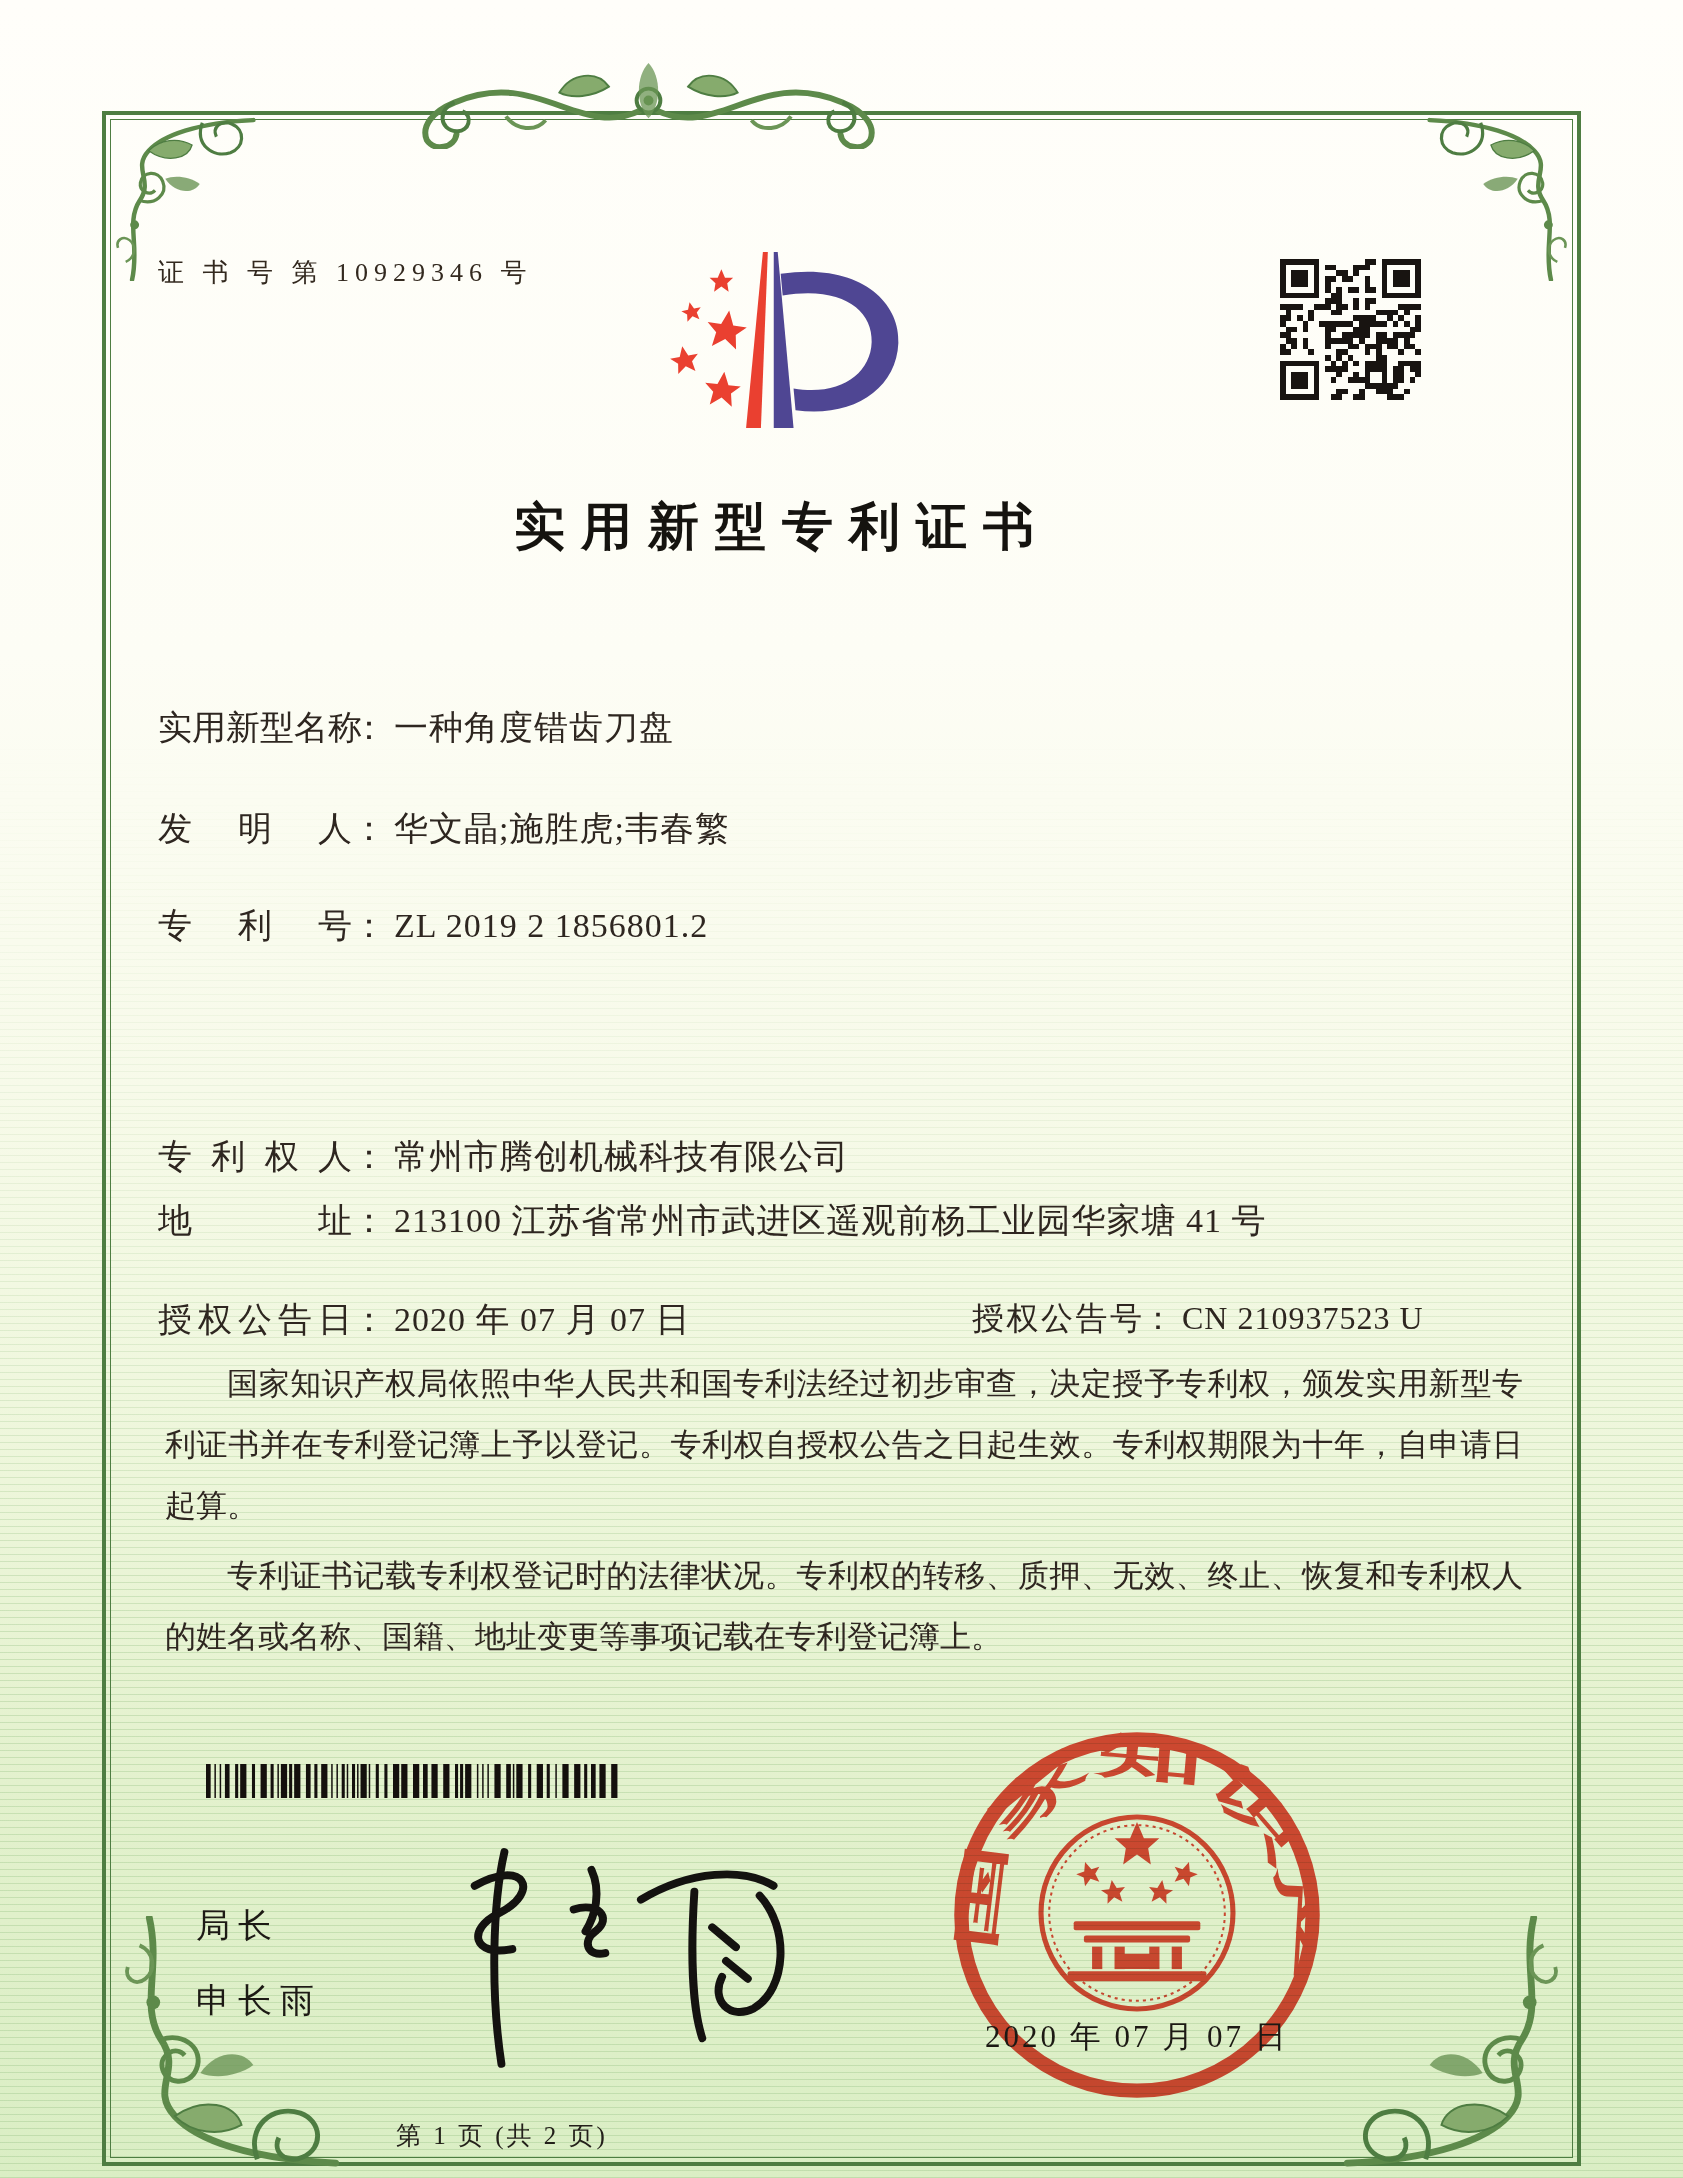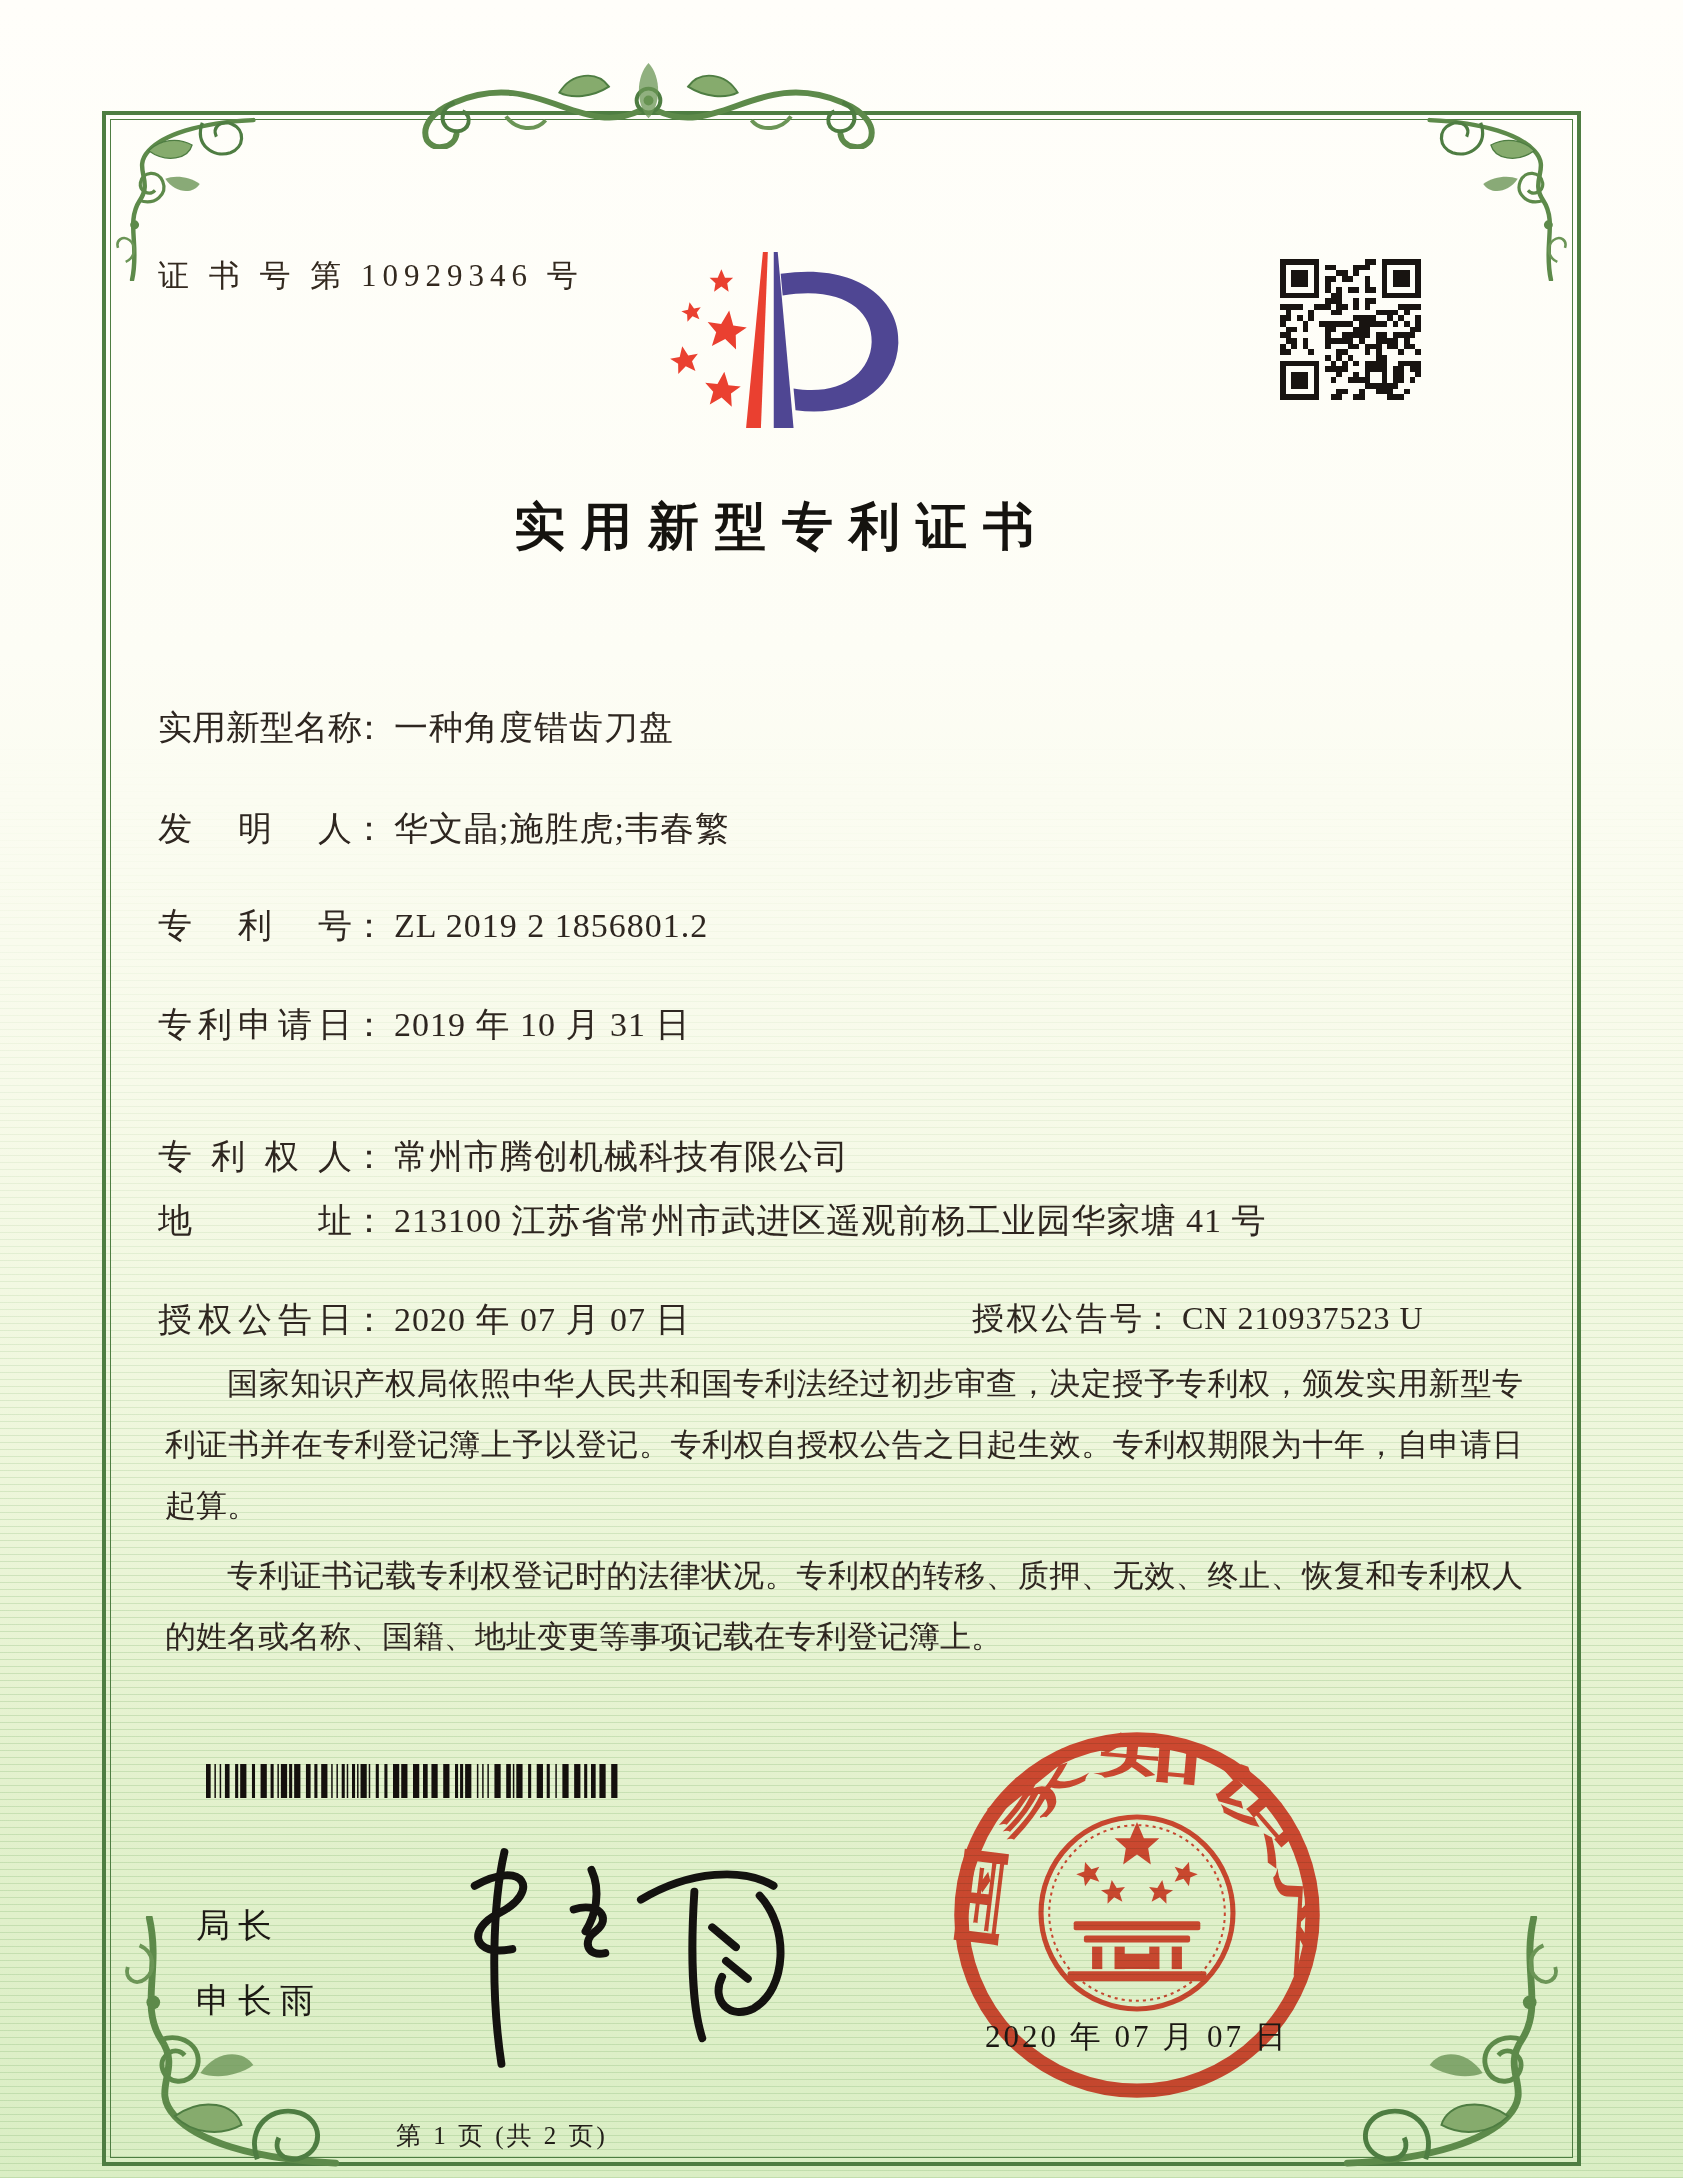--- a/index.html
+++ b/index.html
@@ -26,21 +26,21 @@
     position:absolute;left:102px;top:111px;right:102px;bottom:12px;
     border:4.5px solid #4e7d42;
   }
   .frame-inner{
     position:absolute;inset:4px;
     border:1.5px solid #4e7d42;
   }
   .ornament{position:absolute;pointer-events:none;}
   .cert-no{
     position:absolute;left:158px;top:255px;
-    font-size:31px;letter-spacing:6px;color:#33291f;
+    font-size:26px;letter-spacing:6px;color:#33291f;
   }
   .logo{position:absolute;left:665px;top:240px;width:265px;height:203px;}
   .qr{position:absolute;left:1280px;top:259px;width:141px;height:141px;}
   .title{
     position:absolute;left:0;top:493px;width:1564px;
     text-align:center;font-size:51px;font-weight:bold;color:#15130f;
     letter-spacing:16px;
   }
   .field-row{position:absolute;left:158px;font-size:34px;white-space:nowrap;color:#2e2620;}
   .field-label{
@@ -449,23 +449,20 @@
 
   <div class="field-row row-1">
     <span class="field-label">实用新型名称</span><span class="colon">：</span><span class="field-value">一种角度错齿刀盘</span>
   </div>
   <div class="field-row row-2">
     <span class="field-label">发明人</span><span class="colon">：</span><span class="field-value">华文晶;施胜虎;韦春繁</span>
   </div>
   <div class="field-row row-3">
     <span class="field-label">专利号</span><span class="colon">：</span><span class="field-value">ZL 2019 2 1856801.2</span>
   </div>
-  <div class="field-row row-4">
-    <span class="field-label">专利申请日</span><span class="colon">：</span><span class="field-value">2019 年 10 月 31 日</span>
-  </div>
   <div class="field-row row-5">
     <span class="field-label">专利权人</span><span class="colon">：</span><span class="field-value">常州市腾创机械科技有限公司</span>
   </div>
   <div class="field-row row-6">
     <span class="field-label">地址</span><span class="colon">：</span><span class="field-value">213100 江苏省常州市武进区遥观前杨工业园华家塘 41 号</span>
   </div>
   <div class="field-row row-7">
     <span class="field-label">授权公告日</span><span class="colon">：</span><span class="field-value">2020 年 07 月 07 日</span>
     <span class="grant-no">
       <span class="field-label">授权公告号</span><span class="colon">：</span><span class="field-value">CN 210937523 U</span>

